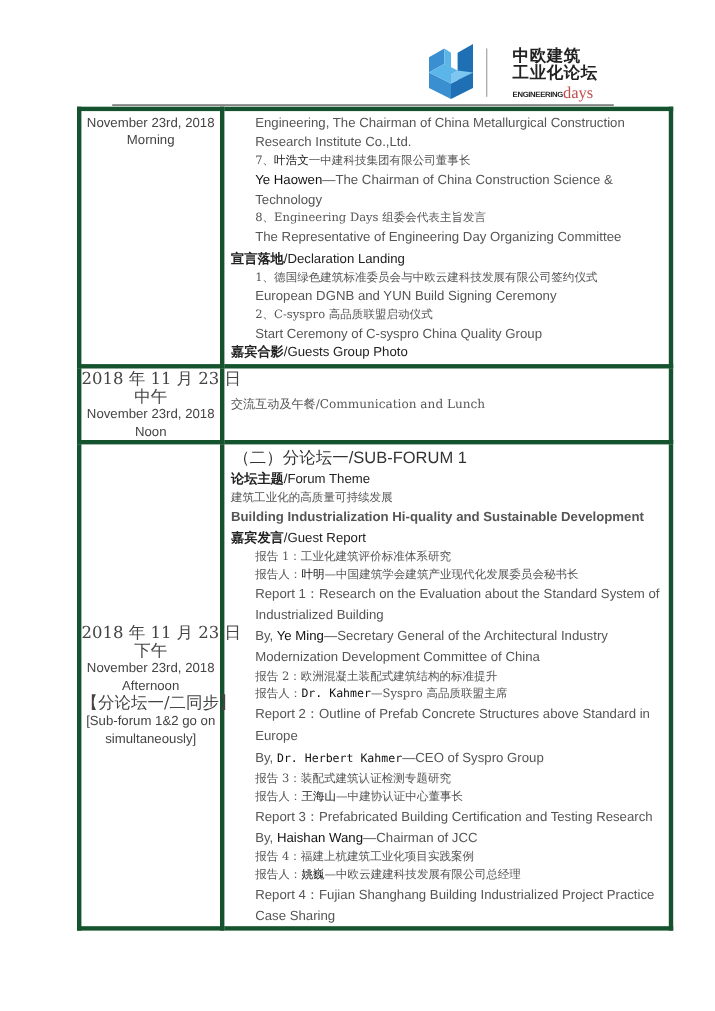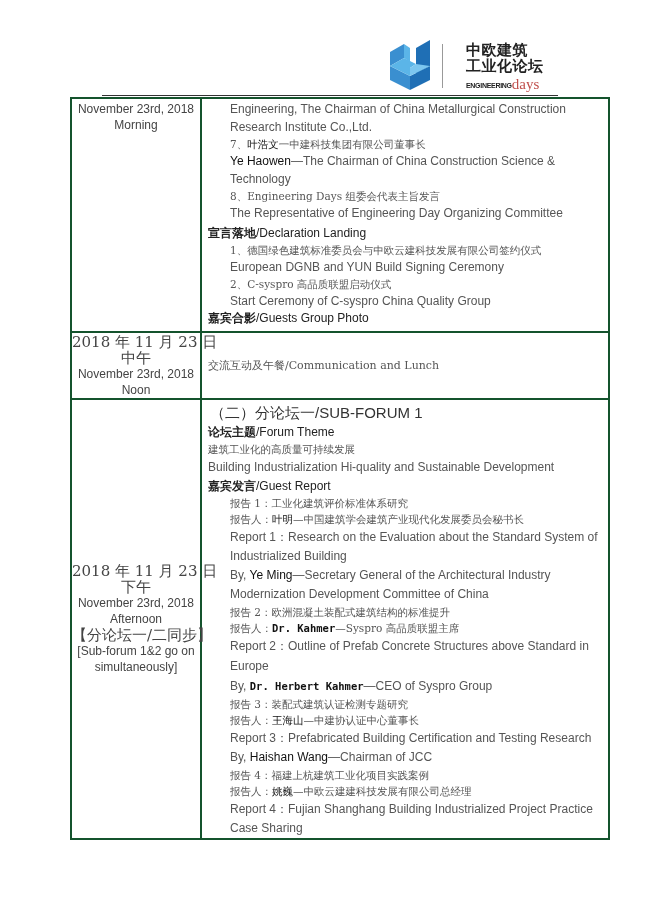--- a/index.html
+++ b/index.html
@@ -11,36 +11,36 @@
   .logo-divider { position: absolute; left: 56px; top: 6px; width: 1px; height: 44px; background: #999; }
   .logo-text { position: absolute; left: 80px; top: 4px; }
   .logo-cn1, .logo-cn2 { font-family: "DejaVu Sans", sans-serif; font-weight: bold; font-size: 15px; line-height: 16px; color: #222; letter-spacing: 0.5px; }
   .logo-en { margin-top: 1px; white-space: nowrap; line-height: 18px; }
   .logo-eng { font-family: "Liberation Sans", sans-serif; font-weight: bold; font-size: 7px; color: #222; letter-spacing: -0.3px; vertical-align: 1px; }
   .logo-days { font-family: "Liberation Serif", serif; font-size: 15px; color: #c0504d; }
 
   .header-rule { position: absolute; left: 102px; top: 95px; width: 456px; height: 1px; background: #333; }
 
   table.sched { position: absolute; left: 70px; top: 97px; width: 538px; border-collapse: collapse; table-layout: fixed; }
-  table.sched td { border: 2px solid #14532d; vertical-align: top; margin-left: 15px; }
+  table.sched td { border: 4px solid #14532d; vertical-align: top; margin-left: 15px; }
   col.c1 { width: 130px; }
   col.c2 { width: 408px; }
 
   .time-cell { text-align: center; font-family: "Liberation Sans", sans-serif; font-size: 12px; color: #444; line-height: 16px; }
   .time-cell div { white-space: nowrap; }
   .time-cell .cn { font-family: "DejaVu Serif", serif; font-size: 15px; }
 
   .content { padding-left: 6px; font-family: "Liberation Sans", sans-serif; font-size: 12px; color: #555; }
   .ln { white-space: nowrap; line-height: 18px; }
   .ln.cn { font-family: "DejaVu Serif", serif; font-size: 10.5px; line-height: 16px; color: #555; }
   .ind { padding-left: 22px; }
   .head { color: #222; line-height: 17px; }
   .head .cnh { font-family: "DejaVu Serif", serif; font-weight: bold; font-size: 12px; color: #222; }
   .b { font-weight: normal; color: #111; }
-  .bm { font-family: "DejaVu Sans Mono", monospace; font-weight: bold; font-size: 10.5px; color: #111; }
+  .bm { font-family: "DejaVu Sans Mono", monospace; font-weight: normal; font-size: 10.5px; color: #111; }
   .sub-title { font-family: "Liberation Sans", sans-serif; font-size: 15px; color: #333; line-height: 21px; white-space: nowrap; }
   .sub-title .cnt { font-family: "DejaVu Serif", serif; font-size: 15px; }
 </style>
 </head>
 <body>
 
 <div class="logo">
   <svg class="logo-mark" viewBox="0 0 48 52">
     <polygon points="4,12 18,4 18,18 4,26" fill="#3a8fd0"></polygon>
     <polygon points="18,4 24,8 24,22 18,18" fill="#5bb5e8"></polygon>
@@ -113,21 +113,21 @@
       <div>November 23rd, 2018</div>
       <div>Afternoon</div>
       <div class="cn">【分论坛一/二同步】</div>
       <div>[Sub-forum 1&amp;2 go on</div>
       <div>simultaneously]</div>
     </td>
     <td class="content" style="padding-top:2px;">
       <div class="sub-title" style="padding-left:2px;"><span class="cnt">（二）分论坛一</span><span>/SUB-FORUM 1</span></div>
       <div class="ln head"><span class="cnh">论坛主题</span><span>/Forum Theme</span></div>
       <div class="ln cn">建筑工业化的高质量可持续发展</div>
-      <div class="ln" style="line-height:21px;">Building Industrialization Hi-quality and Sustainable Development</div>
+      <div class="ln" style="line-height:21px;font-weight:bold;">Building Industrialization Hi-quality and Sustainable Development</div>
       <div class="ln head"><span class="cnh">嘉宾发言</span><span>/Guest Report</span></div>
 
       <div class="ind">
         <div class="ln cn">报告 1：工业化建筑评价标准体系研究</div>
         <div class="ln cn"><span>报告人：</span><span class="b" style="font-family:'DejaVu Serif',serif;">叶明</span><span>—中国建筑学会建筑产业现代化发展委员会秘书长</span></div>
         <div class="ln" style="line-height:20px;">Report 1：Research on the Evaluation about the Standard System of</div>
         <div class="ln" style="line-height:19px;">Industrialized Building</div>
         <div class="ln" style="line-height:19px;"><span>By, </span><span class="b">Ye Ming</span><span>—Secretary General of the Architectural Industry</span></div>
         <div class="ln" style="line-height:19px;">Modernization Development Committee of China</div>
       </div>

